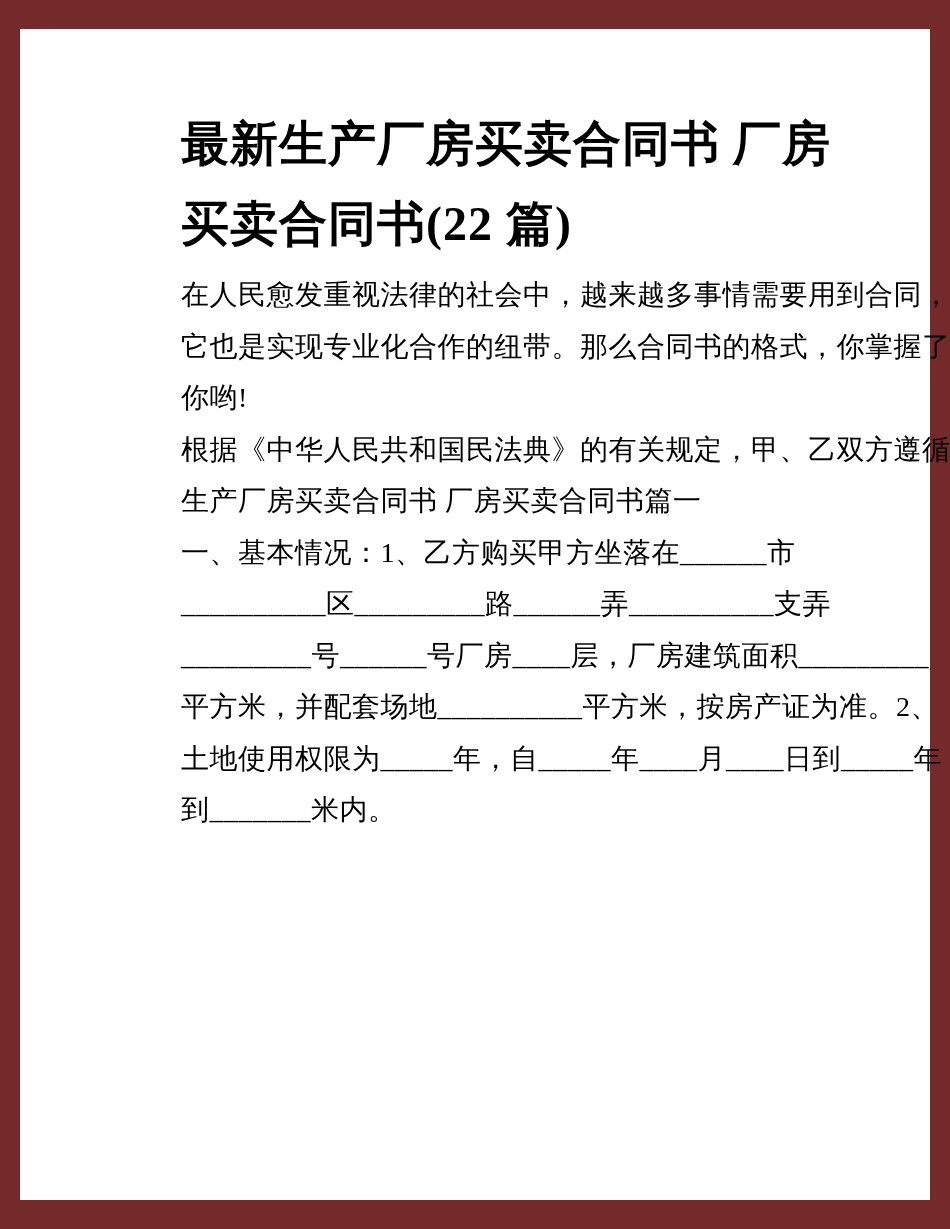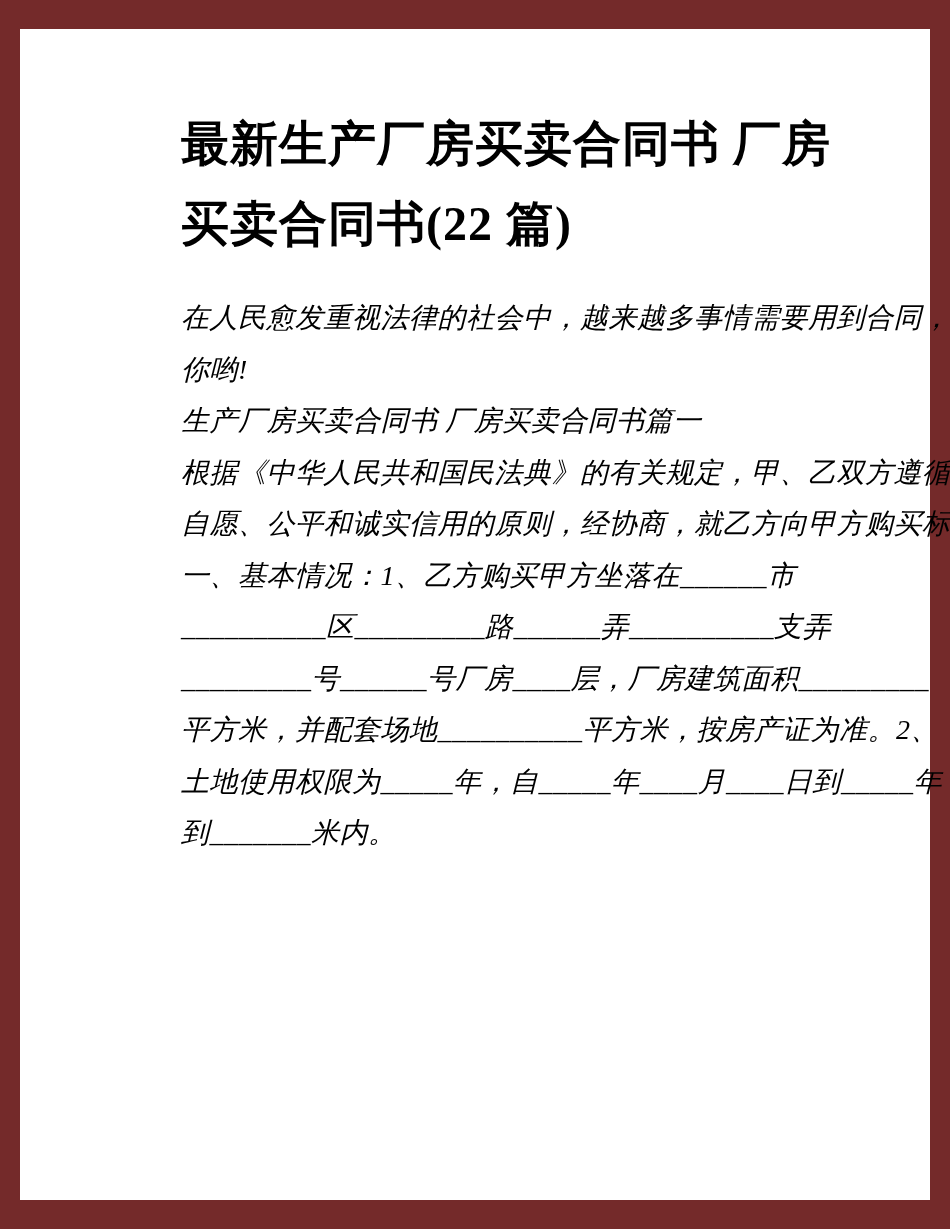--- a/index.html
+++ b/index.html
@@ -55,26 +55,25 @@
     color: var(--text-color);
     letter-spacing: 1px;
   }
   .title-line {
     display: block;
     white-space: nowrap;
   }
   .doc-body {
     position: absolute;
     left: 141px;
-    top: 292px;
+    top: 269px;
     width: 694px;
     font-size: 28px;
     line-height: 51.5px;
     color: var(--text-color);
-    font-style: italic;
   }
   .body-line {
     white-space: nowrap;
     letter-spacing: 0.5px;
   }
 </style>
 </head>
 <body>
 
 <div class="page">
@@ -84,24 +83,24 @@
   <div class="border-strip left"></div>
   <div class="border-strip right"></div>
 
   <h1 class="doc-title">
     <span class="title-line">最新生产厂房买卖合同书 厂房</span>
     <span class="title-line">买卖合同书(22 篇)</span>
   </h1>
 
   <div class="doc-body">
     <div class="body-line">在人民愈发重视法律的社会中，越来越多事情需要用到合同，</div>
+    <div class="body-line">它也是实现专业化合作的纽带。那么合同书的格式，你掌握了</div>
     <div class="body-line">你哟!</div>
+    <div class="body-line">根据《中华人民共和国民法典》的有关规定，甲、乙双方遵循</div>
     <div class="body-line">生产厂房买卖合同书 厂房买卖合同书篇一</div>
-    <div class="body-line">根据《中华人民共和国民法典》的有关规定，甲、乙双方遵循</div>
-    <div class="body-line">自愿、公平和诚实信用的原则，经协商，就乙方向甲方购买标</div>
     <div class="body-line">一、基本情况：1、乙方购买甲方坐落在______市</div>
     <div class="body-line">__________区_________路______弄__________支弄</div>
     <div class="body-line">_________号______号厂房____层，厂房建筑面积_________</div>
     <div class="body-line">平方米，并配套场地__________平方米，按房产证为准。2、</div>
     <div class="body-line">土地使用权限为_____年，自_____年____月____日到_____年</div>
     <div class="body-line">到_______米内。</div>
   </div>
 
 </div>
 

